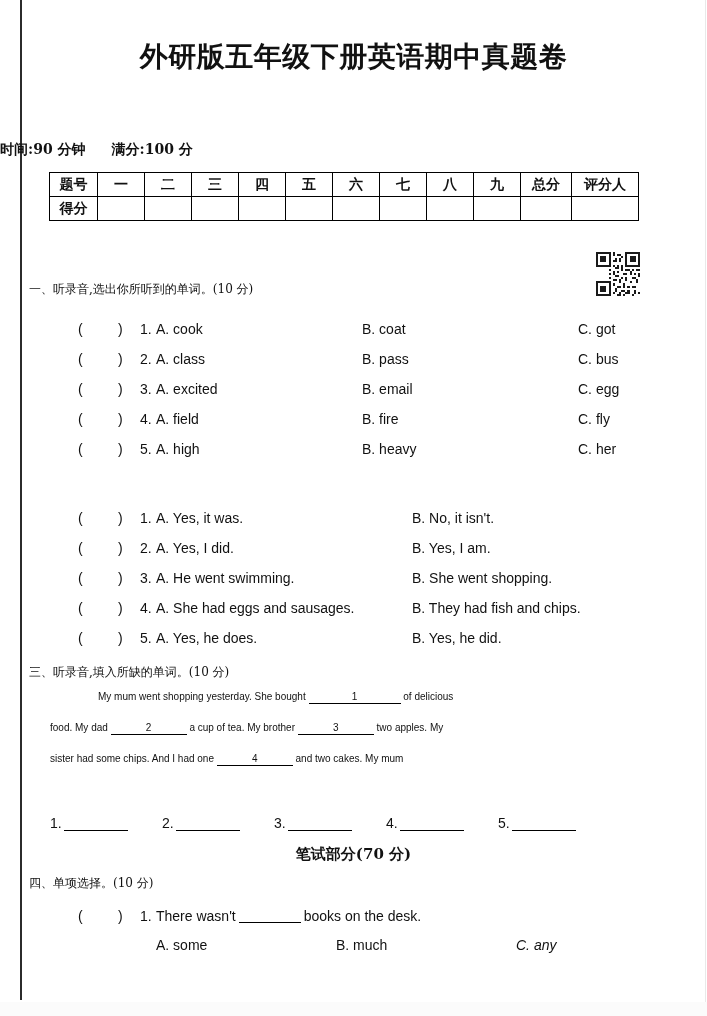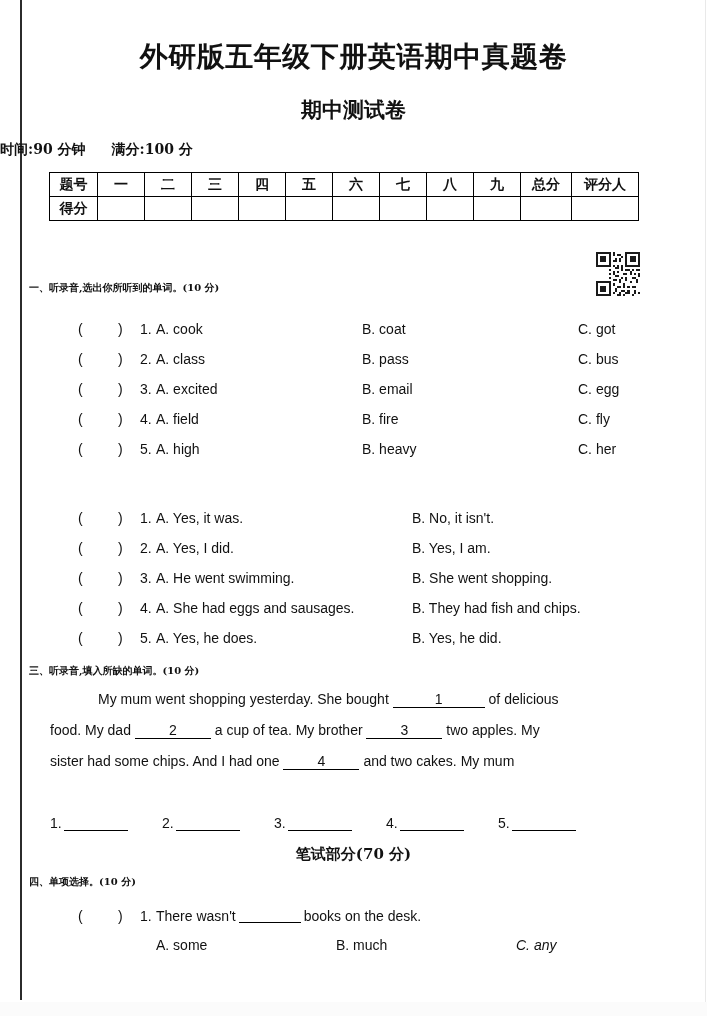--- a/index.html
+++ b/index.html
@@ -110,22 +110,22 @@
     font-family: "DejaVu Serif", "Liberation Serif", serif;
     font-weight: bold;
     font-size: 15px;
   }
 
   
   .sec-head {
     position: absolute;
     left: 29px;
     font-family: "DejaVu Serif", "Liberation Serif", serif;
-    font-weight: bold;
-    font-size: 10px;
+    font-weight: normal;
+    font-size: 12px;
     white-space: nowrap;
   }
 
   
   .q-row {
     position: absolute;
     font-size: 14px;
     white-space: nowrap;
     line-height: 1;
   }
@@ -134,21 +134,21 @@
     left: 0;
     width: 60px;
   }
   .q-paren .pl { position: absolute; left: 0; }
   .q-paren .pr { position: absolute; left: 40px; }
   .opt { position: absolute; white-space: nowrap; }
 
   
   .cloze-line {
     position: absolute;
-    font-size: 14px;
+    font-size: 10px;
     white-space: nowrap;
     line-height: 1;
   }
   .blank-num {
     display: inline-block;
     text-align: center;
     border-bottom: 1.5px solid #000;
     padding-bottom: 1px;
     vertical-align: baseline;
   }
@@ -194,21 +194,20 @@
 </head>
 <body>
 
 <div class="page">
 
   <div class="scan-left-edge"></div>
   <div class="scan-right-edge"></div>
   <div class="scan-bottom-band"></div>
 
   <div class="doc-title">外研版五年级下册英语期中真题卷</div>
-  <div class="doc-subtitle">期中测试卷</div>
   <div class="doc-meta">
     <span>时间:90 分钟</span><span class="meta-gap"></span><span>满分:100 分</span>
   </div>
 
   <table class="score-table">
     <tbody>
         <tr>
       <td class="hdr-label">题号</td>
       <td class="num-col">一</td>
       <td class="num-col">二</td>

